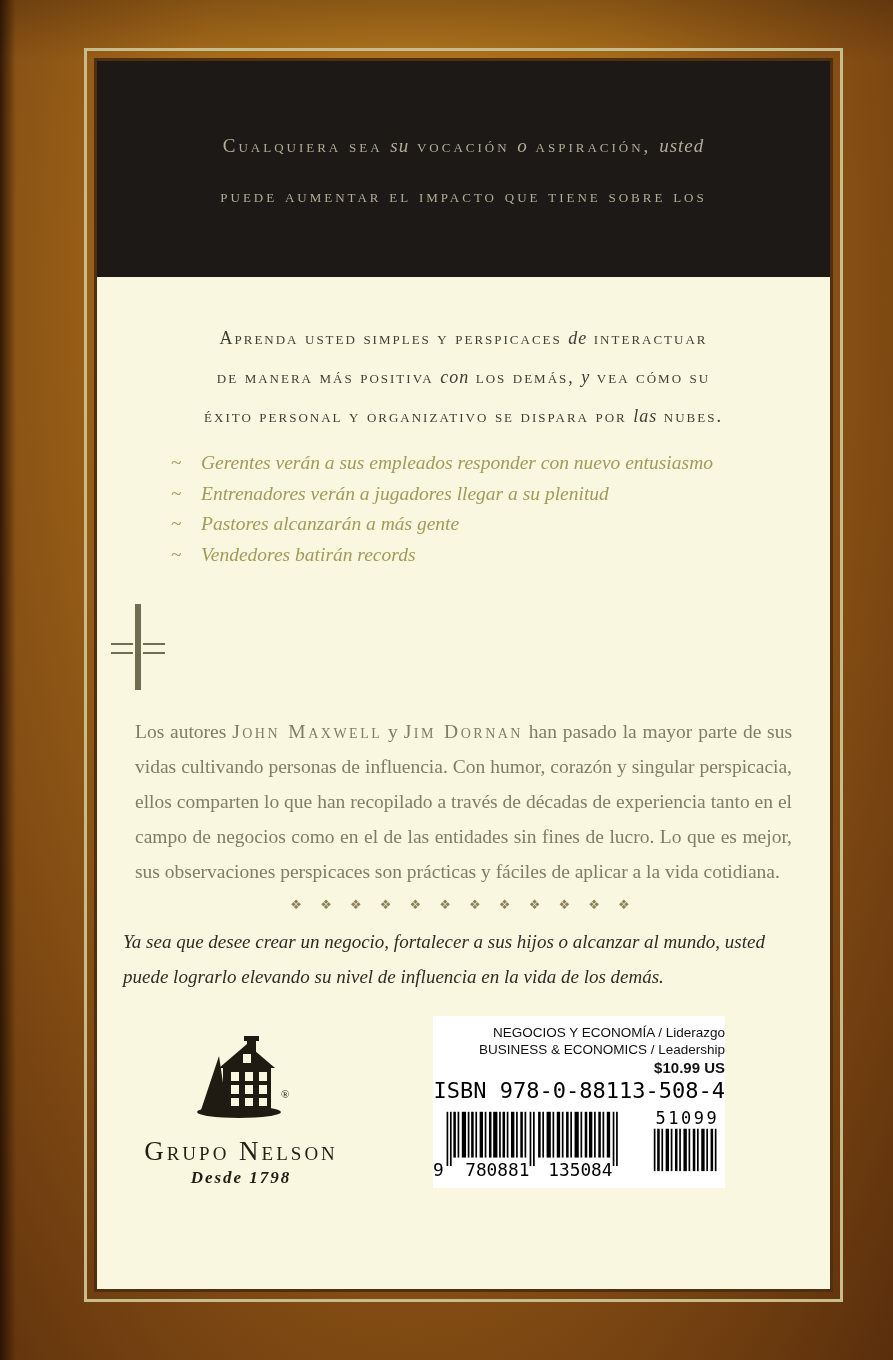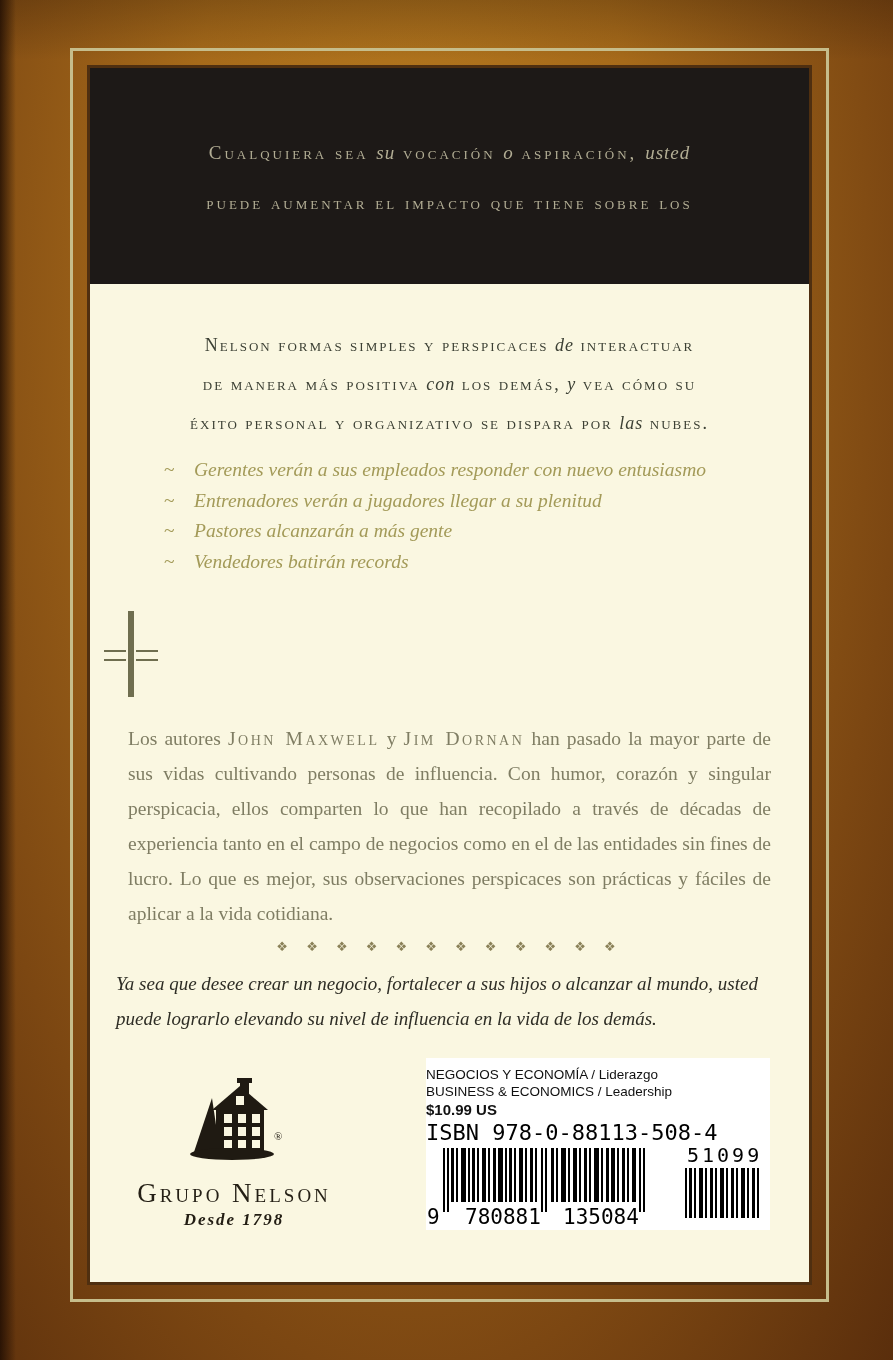--- a/index.html
+++ b/index.html
@@ -12,22 +12,22 @@
   html,body{width:893px;height:1360px;overflow:hidden;}
   body{
     font-family:"Liberation Serif", serif;
     background:
       linear-gradient(90deg, rgba(26,10,2,.78) 0px, rgba(26,10,2,0) 16px),
       linear-gradient(180deg, rgba(30,14,3,.25) 0, rgba(0,0,0,0) 60px),
       radial-gradient(ellipse at 46% 22%, #b5791f 0%, #a66a1a 35%, #7c4712 72%, #5a2e0c 100%);
     position:relative;
   }
   .cover-frame{
-    position:absolute;left:70px;top:48px;width:759px;height:1254px;
-    border:3px solid var(--frame_tan);padding:14px;
+    position:absolute;left:84px;top:48px;width:759px;height:1254px;
+    border:3px solid var(--frame_tan);padding:7px;
   }
   .cover-inner{
     width:100%;height:100%;border:3px solid var(--frame_inner);
     background:var(--cream);overflow:hidden;display:flex;flex-direction:column;
   }
   
   .tagline-panel{
     background:var(--panel_bg);height:216px;flex:none;
     display:flex;flex-direction:column;justify-content:center;
     text-align:center;padding:4px 30px 0;
@@ -83,22 +83,22 @@
   
   .bottom-row{position:relative;margin-top:22px;height:176px;flex:none;}
   .publisher{position:absolute;left:24px;top:18px;width:240px;text-align:center;color:#221d13;}
   .publisher svg{display:block;margin:0 auto;}
   .publisher-name{
     font-variant:small-caps;font-size:27px;letter-spacing:3px;margin-top:18px;color:#241f15;
   }
   .publisher-tagline{font-style:italic;font-weight:bold;font-size:17px;letter-spacing:2px;margin-top:1px;}
   .publisher-website{font-weight:bold;font-size:19px;margin-top:6px;}
   .barcode-panel{
-    position:absolute;left:336px;top:0;width:344px;height:172px;background:#ffffff;
-    text-align:left;padding-top:8px;font-family:"Liberation Sans", sans-serif;color:#111;
+    position:absolute;left:336px;top:0;width:292px;height:172px;background:#ffffff;
+    text-align:right;padding-top:8px;font-family:"Liberation Sans", sans-serif;color:#111;
   }
   .category-line{font-size:13.5px;line-height:17px;}
   .price{font-size:15px;font-weight:bold;line-height:20px;}
   .isbn{
     font-family:"DejaVu Sans Mono", monospace;font-size:22px;line-height:25px;
     letter-spacing:0px;color:#000;
   }
   .bars-row{display:flex;justify-content:center;align-items:flex-start;gap:14px;margin-top:1px;}
   .bars-row svg{display:block;}
   .ean-digit{font-family:"DejaVu Sans Mono", monospace;font-size:21px;fill:#000;}
@@ -109,21 +109,21 @@
 
 <div class="cover-frame">
   <div class="cover-inner">
 
     <div class="tagline-panel">
       <div class="tagline-line"><span>Cualquiera sea </span><span class="it">su</span><span> vocación </span><span class="it">o</span><span> aspiración, </span><span class="it">usted</span></div>
       <div class="tagline-line"><span>puede aumentar el impacto que tiene sobre los</span></div>
     </div>
 
     <div class="intro">
-      <div class="intro-line"><span>Nelson formas simples y perspicaces </span><span class="it">de</span><span> interactuar</span></div>
+      <div class="intro-line"><span>Aprenda usted simples y perspicaces </span><span class="it">de</span><span> interactuar</span></div>
       <div class="intro-line"><span>de manera más positiva </span><span class="it">con</span><span> los demás, </span><span class="it">y</span><span> vea cómo su</span></div>
       <div class="intro-line"><span>éxito personal y organizativo se dispara por </span><span class="it">las</span><span> nubes.</span></div>
     </div>
 
     <div class="benefit-list">
       <div class="benefit-item"><span class="tilde">~</span><span>Gerentes verán a sus empleados responder con nuevo entusiasmo</span></div>
       <div class="benefit-item"><span class="tilde">~</span><span>Entrenadores verán a jugadores llegar a su plenitud</span></div>
       <div class="benefit-item"><span class="tilde">~</span><span>Pastores alcanzarán a más gente</span></div>
       <div class="benefit-item"><span class="tilde">~</span><span>Vendedores batirán records</span></div>
     </div>

